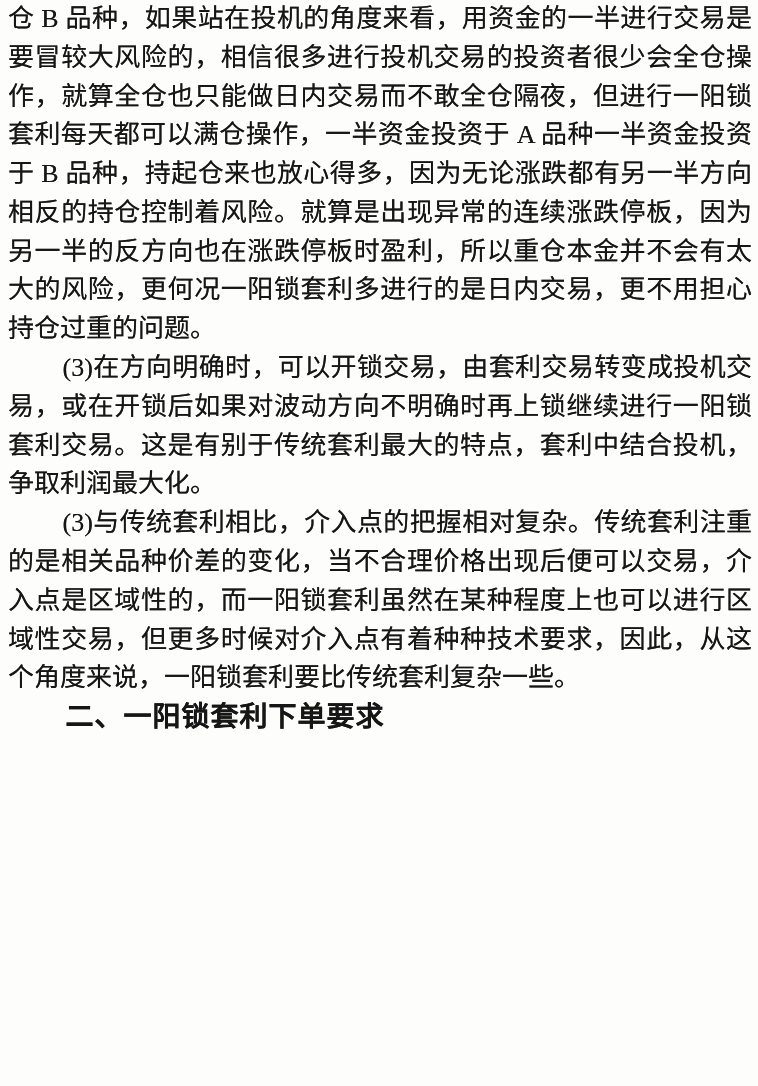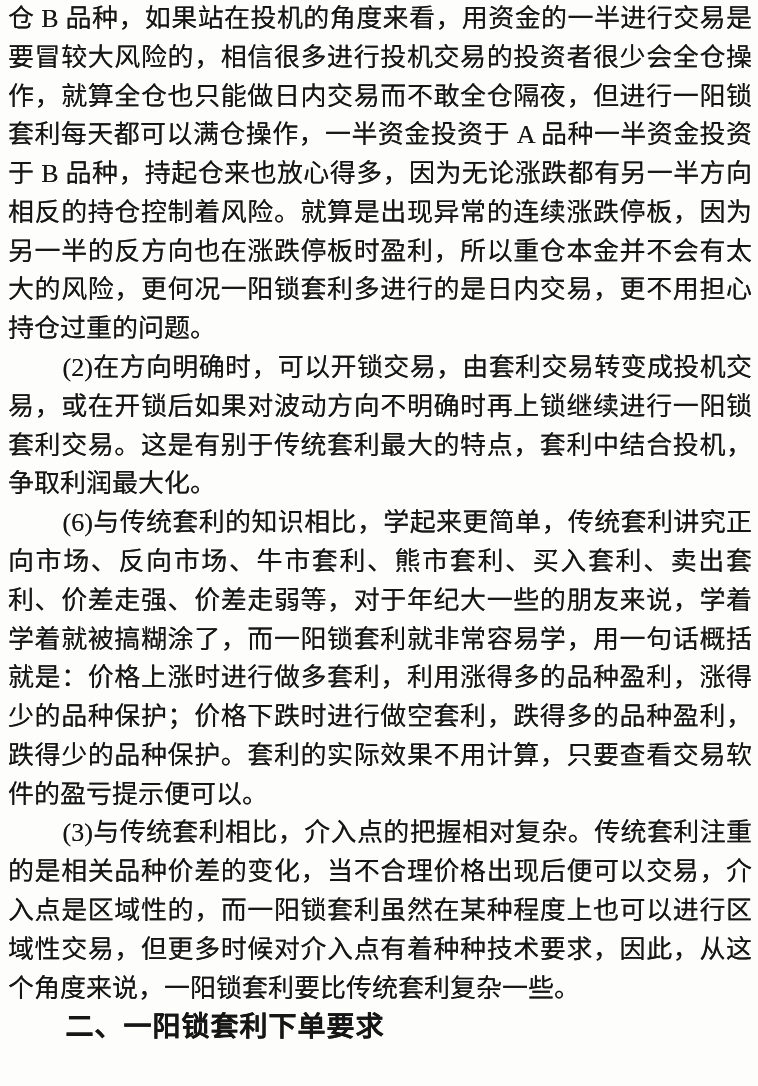--- a/index.html
+++ b/index.html
@@ -45,21 +45,20 @@
     text-shadow: 0 0 0.5px rgba(10,10,10,0.9);
   }
 </style>
 </head>
 <body>
 
 <div class="page">
   <p class="par-continuation">仓 B 品种，如果站在投机的角度来看，用资金的一半进行交易是要冒较大风险的，相信很多进行投机交易的投资者很少会全仓操作，就算全仓也只能做日内交易而不敢全仓隔夜，但进行一阳锁套利每天都可以满仓操作，一半资金投资于 A 品种一半资金投资于 B 品种，持起仓来也放心得多，因为无论涨跌都有另一半方向相反的持仓控制着风险。就算是出现异常的连续涨跌停板，因为另一半的反方向也在涨跌停板时盈利，所以重仓本金并不会有太大的风险，更何况一阳锁套利多进行的是日内交易，更不用担心持仓过重的问题。</p>
 
 
-  <p class="par-indent">(2)在方向明确时，可以开锁交易，由套利交易转变成投机交易，或在开锁后如果对波动方向不明确时再上锁继续进行一阳锁套利交易。这是有别于传统套利最大的特点，套利中结合投机，争取利润最大化。</p>
+  <p class="par-indent">(3)在方向明确时，可以开锁交易，由套利交易转变成投机交易，或在开锁后如果对波动方向不明确时再上锁继续进行一阳锁套利交易。这是有别于传统套利最大的特点，套利中结合投机，争取利润最大化。</p>
 
-  <p class="par-indent">(6)与传统套利的知识相比，学起来更简单，传统套利讲究正向市场、反向市场、牛市套利、熊市套利、买入套利、卖出套利、价差走强、价差走弱等，对于年纪大一些的朋友来说，学着学着就被搞糊涂了，而一阳锁套利就非常容易学，用一句话概括就是：价格上涨时进行做多套利，利用涨得多的品种盈利，涨得少的品种保护；价格下跌时进行做空套利，跌得多的品种盈利，跌得少的品种保护。套利的实际效果不用计算，只要查看交易软件的盈亏提示便可以。</p>
 
   <p class="par-indent">(3)与传统套利相比，介入点的把握相对复杂。传统套利注重的是相关品种价差的变化，当不合理价格出现后便可以交易，介入点是区域性的，而一阳锁套利虽然在某种程度上也可以进行区域性交易，但更多时候对介入点有着种种技术要求，因此，从这个角度来说，一阳锁套利要比传统套利复杂一些。</p>
 
   <h2 class="section-heading">二、一阳锁套利下单要求</h2>
 
 </div>
 
 </body></html>

